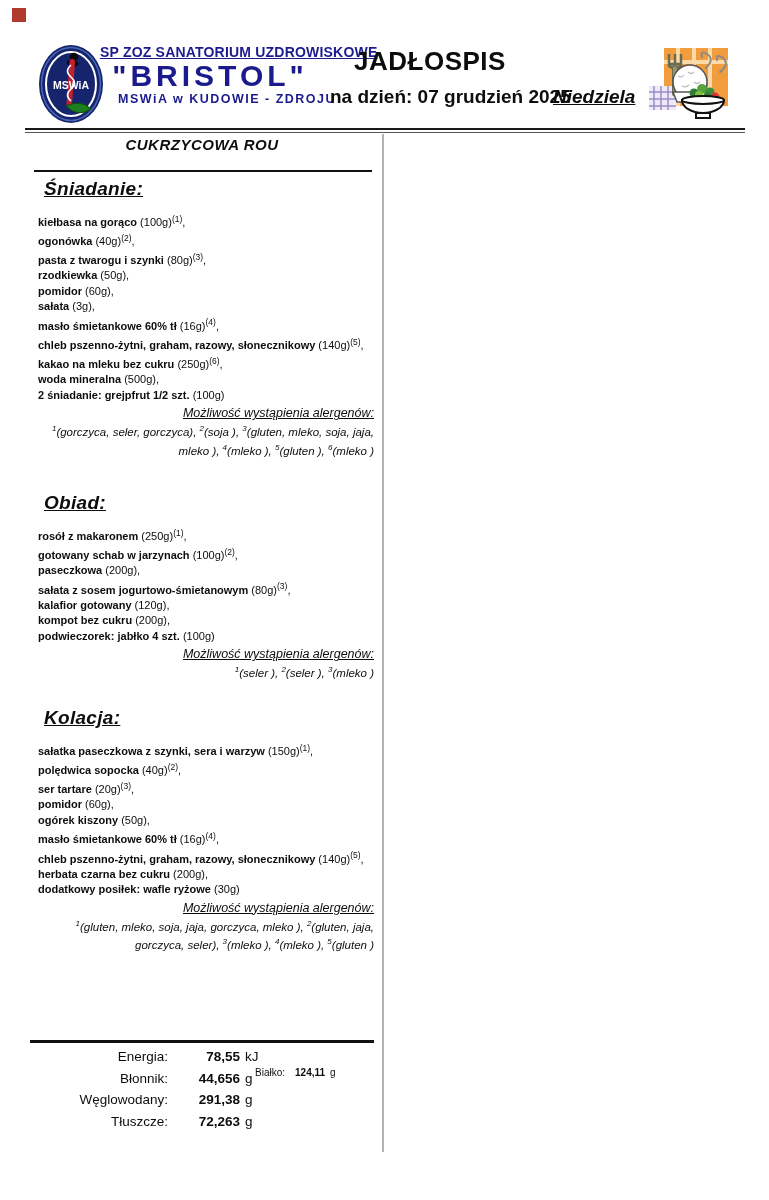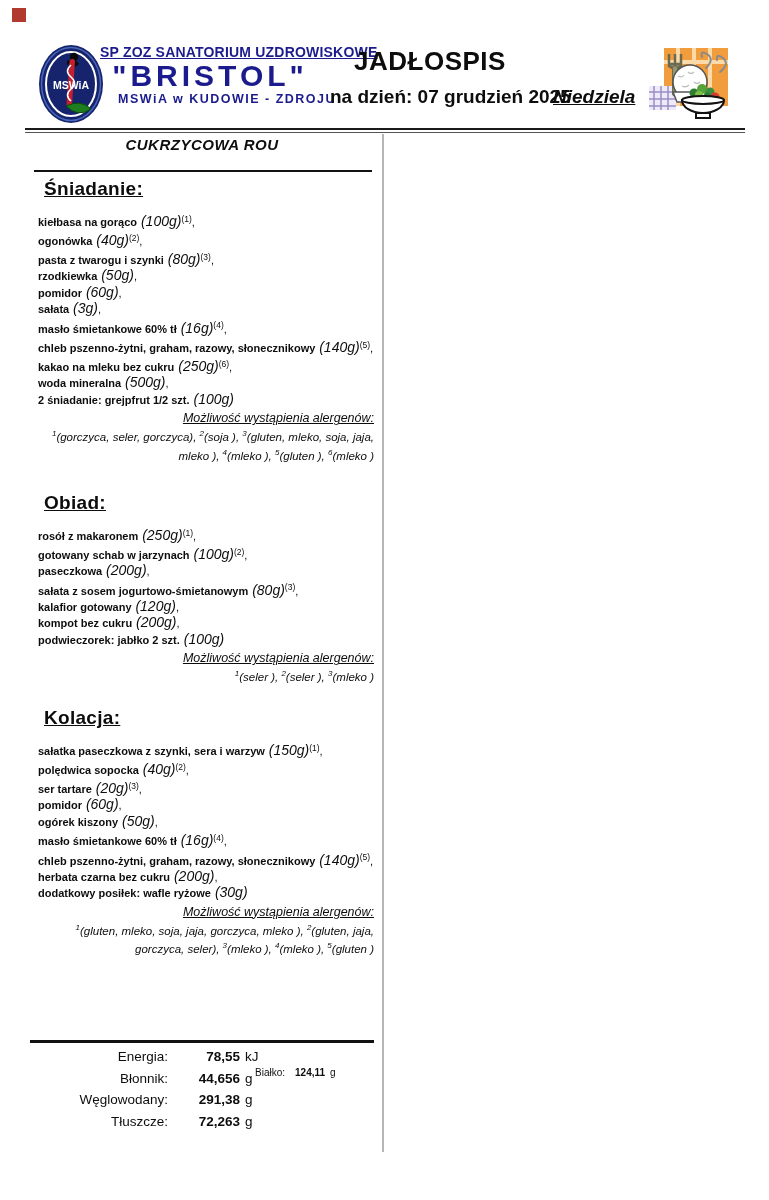--- a/index.html
+++ b/index.html
@@ -24,25 +24,25 @@
 
   .main-rule{position:absolute;left:25px;top:128px;width:720px;height:2px;border-top:2px solid #1a1a1a;border-bottom:1px solid #555;}
   .vdivider{position:absolute;left:382px;top:134px;width:2px;height:1018px;background:#b5b5b5;}
 
   
   .leftcol{position:absolute;left:30px;top:134px;width:344px;height:1050px;}
   .diet-title{position:absolute;top:2px;left:0;width:344px;text-align:center;font-size:15px;font-weight:bold;font-style:italic;letter-spacing:.5px;}
   .diet-rule{position:absolute;top:36px;left:4px;width:338px;height:0;border-top:2px solid #111;}
 
   .meal{position:absolute;left:0;width:344px;}
-  .meal-heading{margin:0 0 11px 14px;font-size:19px;font-weight:bold;text-decoration:underline;letter-spacing:.3px;}
+  .meal-heading{margin:0 0 11px 14px;font-size:19px;font-weight:bold;font-style:italic;text-decoration:underline;letter-spacing:.3px;}
   .meal-items{margin-left:8px;}
   .item{white-space:nowrap;line-height:15.5px;font-size:11px;}
   .item-name{font-weight:bold;}
-  .item-portion{font-size:14px;font-weight:normal;font-style:italic;}
+  .item-portion{font-size:11px;font-weight:normal;}
   .item-sup{font-size:8.5px;font-weight:normal;position:relative;top:.5px;}
   sup:empty{display:none;}
   .item-tail{font-size:11px;}
   .allergen-head{margin-top:3px;text-align:right;font-size:12.5px;font-style:italic;text-decoration:underline;}
   .allergen-list{text-align:right;font-size:11.5px;font-style:italic;line-height:15px;margin-top:1px;}
   .allergen-list sup{font-size:8px;}
 
   .nutrition-rule{position:absolute;top:906px;left:0;width:344px;height:0;border-top:3px solid #111;}
   .nutrition{position:absolute;top:912px;left:0;width:344px;font-size:13.5px;}
   .nut-row{line-height:21.5px;white-space:nowrap;}
@@ -141,21 +141,21 @@
 
     <section class="meal" style="top:358px">
       <h2 class="meal-heading">Obiad:</h2>
       <div class="meal-items">
           <div class="item"><span class="item-name">rosół z makaronem</span><span class="item-portion"> (250g)</span><sup class="item-sup">(1)</sup><span class="item-tail">,</span></div>
           <div class="item"><span class="item-name">gotowany schab w jarzynach</span><span class="item-portion"> (100g)</span><sup class="item-sup">(2)</sup><span class="item-tail">,</span></div>
           <div class="item"><span class="item-name">paseczkowa</span><span class="item-portion">  (200g)</span><span class="item-tail">,</span></div>
           <div class="item"><span class="item-name">sałata z sosem jogurtowo-śmietanowym</span><span class="item-portion"> (80g)</span><sup class="item-sup">(3)</sup><span class="item-tail">,</span></div>
           <div class="item"><span class="item-name">kalafior gotowany</span><span class="item-portion"> (120g)</span><span class="item-tail">,</span></div>
           <div class="item"><span class="item-name">kompot bez cukru</span><span class="item-portion"> (200g)</span><span class="item-tail">,</span></div>
-          <div class="item"><span class="item-name">podwieczorek: jabłko 2 szt.</span><span class="item-portion"> (100g)</span><span class="item-tail"></span></div>
+          <div class="item"><span class="item-name">podwieczorek: jabłko 4 szt.</span><span class="item-portion"> (100g)</span><span class="item-tail"></span></div>
         </div>
       <div class="allergen-head">Możliwość wystąpienia alergenów:</div>
       <div class="allergen-list"><span><sup>1</sup><span>(seler ), </span></span><span><sup>2</sup><span>(seler ), </span></span><span><sup>3</sup><span>(mleko )</span></span></div>
     </section>
 
     <section class="meal" style="top:573px">
       <h2 class="meal-heading">Kolacja:</h2>
       <div class="meal-items">
           <div class="item"><span class="item-name">sałatka paseczkowa z szynki, sera i warzyw</span><span class="item-portion"> (150g)</span><sup class="item-sup">(1)</sup><span class="item-tail">,</span></div>
           <div class="item"><span class="item-name">polędwica sopocka</span><span class="item-portion">  (40g)</span><sup class="item-sup">(2)</sup><span class="item-tail">,</span></div>

